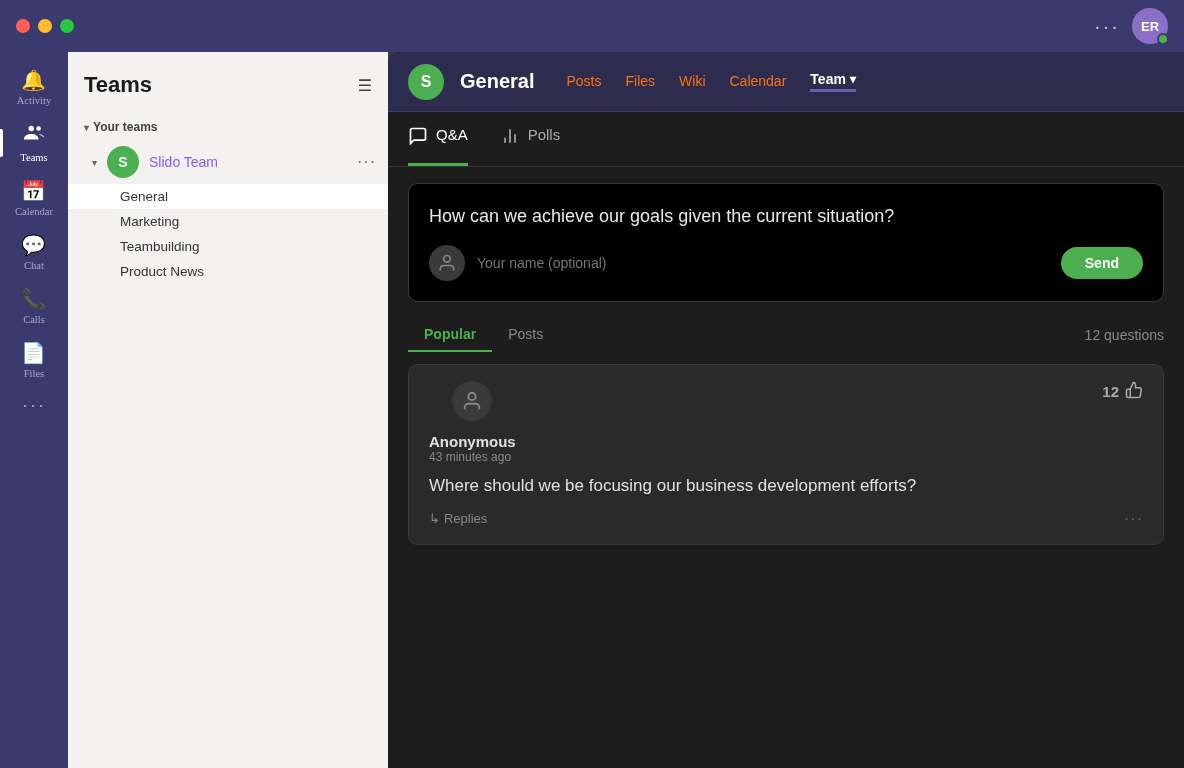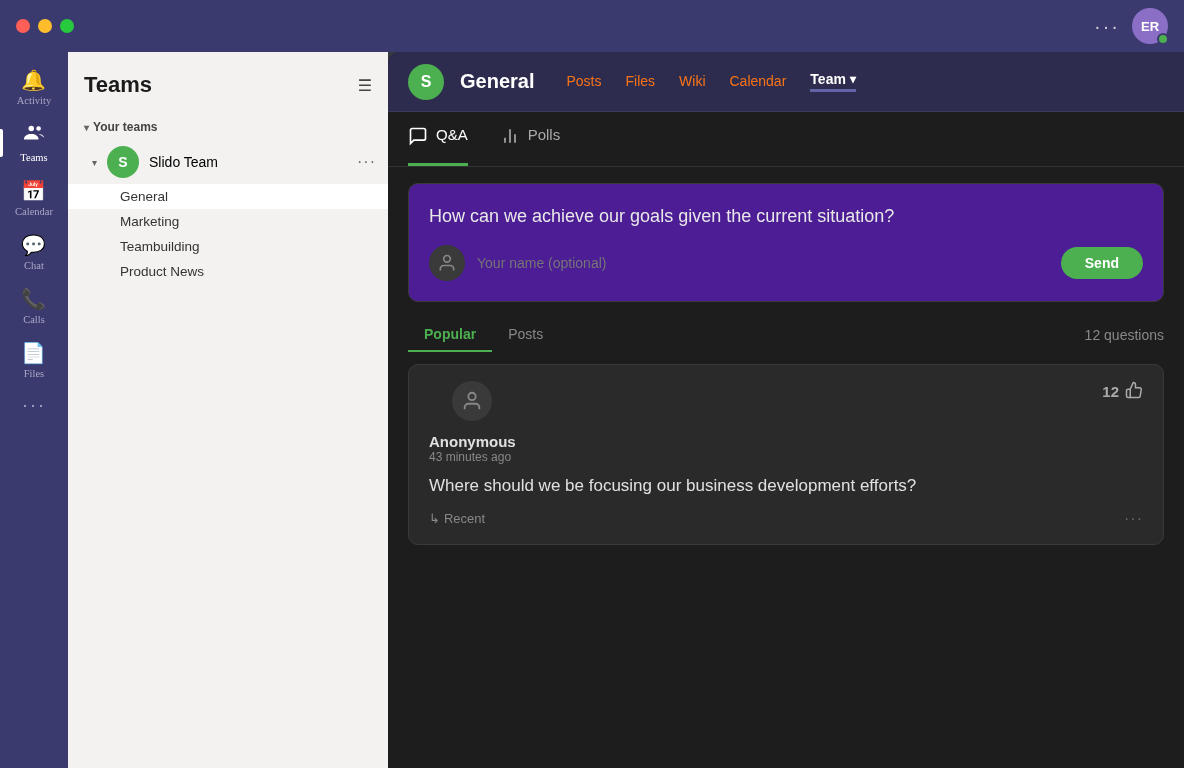--- a/index.html
+++ b/index.html
@@ -89,21 +89,21 @@
       display: flex; align-items: center; gap: 10px;
       padding: 6px 12px 6px 24px; cursor: pointer;
       position: relative;
     }
     .team-avatar {
       width: 32px; height: 32px; border-radius: 50%;
       background: #4caf50; color: white;
       display: flex; align-items: center; justify-content: center;
       font-size: 14px; font-weight: 600; flex-shrink: 0;
     }
-    .team-name { font-size: 14px; color: #000000; flex: 1; }
+    .team-name { font-size: 14px; color: #8b5cf6; flex: 1; }
     .team-more { color: #666; font-size: 16px; cursor: pointer; letter-spacing: 1px; }
 
     
     .channel-list { margin-left: 0; }
     .channel-item {
       padding: 5px 12px 5px 52px;
       font-size: 13.5px; color: #333;
       cursor: pointer;
     }
     .channel-item.active { background: white; font-weight: 500; }
@@ -171,21 +171,21 @@
     .slido-tab.active {
       color: white;
       border-bottom: 3px solid #4caf50;
     }
     .slido-tab-icon { font-size: 18px; }
 
     
     .qa-content { padding: 16px 20px; flex: 1; }
 
     .question-box {
-      background: #4c1d95;
+      background: #000000;
       border: 1px solid #3a3a3a;
       border-radius: 10px;
       padding: 20px;
       margin-bottom: 16px;
     }
     .question-text { font-size: 18px; font-weight: 500; color: #e8e8e8; line-height: 1.4; margin-bottom: 16px; }
     .question-input-row {
       display: flex; align-items: center; gap: 12px;
     }
     .user-icon-circle {
@@ -427,21 +427,21 @@
                   <path d="M14 9V5a3 3 0 0 0-3-3l-4 9v11h11.28a2 2 0 0 0 2-1.7l1.38-9a2 2 0 0 0-2-2.3H14z"></path>
                   <path d="M7 22H4a2 2 0 0 1-2-2v-7a2 2 0 0 1 2-2h3"></path>
                 </svg>
               </span>
             </div>
           </div>
           <div class="question-body">Where should we be focusing our business development efforts?</div>
           <div class="replies-row">
             <div class="replies-link">
               <span>↳</span>
-              <span>Recent</span>
+              <span>Replies</span>
             </div>
             <span class="card-dots">···</span>
           </div>
         </div>
 
       </div>
     </div>
 
   </div>
 </div>

